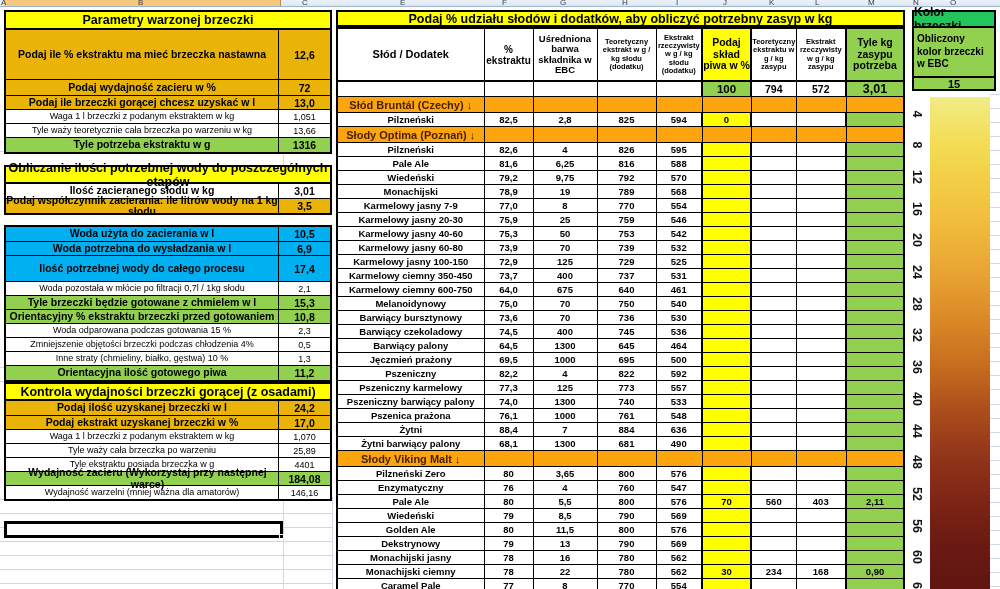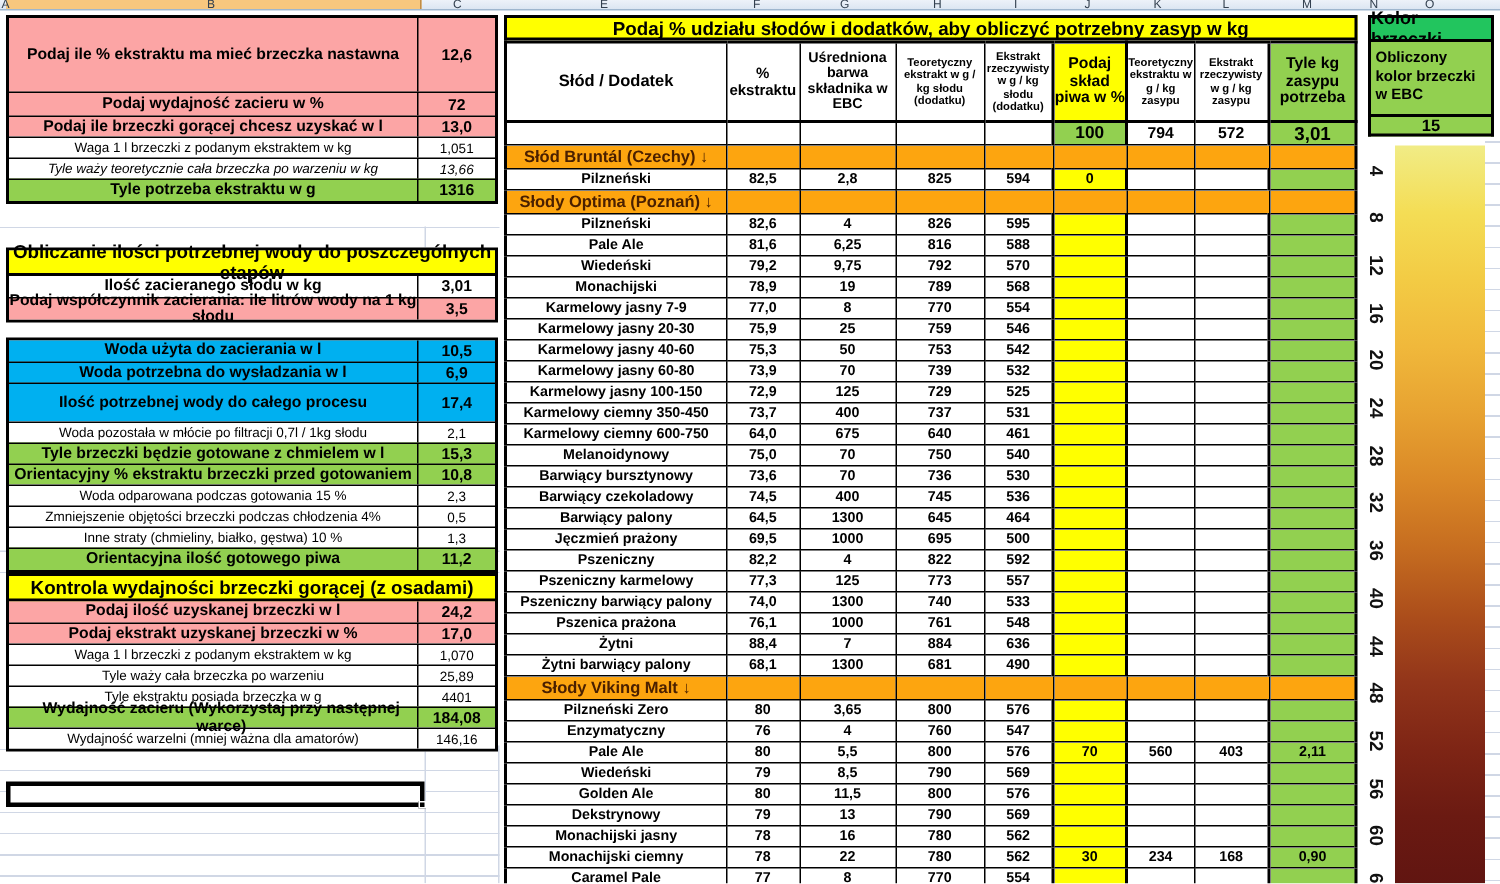--- a/index.html
+++ b/index.html
@@ -18,21 +18,21 @@
   .vline { position:absolute; width:1px; background:#D0D7E5; }
 
   
   .lbox { position:absolute; left:4px; width:328px; border:2px solid #000; background:#fff; }
   .ltitle { background:#FFFF00; font-weight:bold; font-size:12.5px; text-align:center; border-bottom:2px solid #000;
     display:flex; align-items:center; justify-content:center; }
   .lrow { display:flex; border-top:1px solid #000; align-items:stretch; }
   .lrow:first-child, .ltitle + .lrow { border-top:none; }
   .lbl { flex:1; display:flex; align-items:center; justify-content:center; text-align:center; line-height:1.05; }
   .lval { width:52px; border-left:1px solid #000; display:flex; align-items:center; justify-content:center; }
-  .k-input { background:#fca5a5; font-weight:bold; font-size:10.5px; }
+  .k-input { background:#eab308; font-weight:bold; font-size:10.5px; }
   .k-info  { background:#FFFFFF; font-weight:normal; font-size:9px; }
   .k-result{ background:#92D050; font-weight:bold; font-size:10.5px; }
   .k-water { background:#00B0F0; font-weight:bold; font-size:10.5px; }
   .k-bold  { background:#FFFFFF; font-weight:bold; font-size:10.5px; }
 
   
   #selbox { position:absolute; left:4px; top:521px; width:279px; height:17px; background:#fff; border:3px solid #000; }
   #selbox .handle { position:absolute; right:-4px; bottom:-4px; width:5px; height:5px; background:#000; border:1px solid #fff; }
 
   
@@ -105,37 +105,38 @@
   <div class="hgrid" style="left:0;top:367px;width:333px;height:15px;"></div>
   <div class="hgrid" style="left:0;top:499px;width:333px;height:90px;"></div>
   <div class="hgrid" style="left:990px;top:94px;width:10px;height:495px;"></div>
   <div class="vline" style="left:283px;top:497px;height:92px;"></div>
   <div class="vline" style="left:332px;top:497px;height:92px;"></div>
   <div class="vline" style="left:283px;top:151px;height:14px;"></div>
   <div class="vline" style="left:283px;top:367px;height:15px;"></div>
 
   <div id="left-panel">
       <div class="lbox" style="top: 10px;">
+        <div class="ltitle" style="height: 18px;">Parametry warzonej brzeczki</div>
         <div class="lrow k-input" style="height: 49px;">
           <span class="lbl">Podaj ile % ekstraktu ma mieć brzeczka nastawna</span>
           <span class="lval">12,6</span>
         </div>
         <div class="lrow k-input" style="height: 16px;">
           <span class="lbl">Podaj wydajność zacieru w %</span>
           <span class="lval">72</span>
         </div>
         <div class="lrow k-input" style="height: 14px;">
           <span class="lbl">Podaj ile brzeczki gorącej chcesz uzyskać w l</span>
           <span class="lval">13,0</span>
         </div>
         <div class="lrow k-info" style="height: 14px;">
           <span class="lbl">Waga 1 l brzeczki z podanym ekstraktem w kg</span>
           <span class="lval">1,051</span>
         </div>
-        <div class="lrow k-info" style="height: 14px; font-style: italic;">
+        <div class="lrow k-info" style="height: 14px;">
           <span class="lbl">Tyle waży teoretycznie cała brzeczka po warzeniu w kg</span>
           <span class="lval">13,66</span>
         </div>
         <div class="lrow k-result" style="height: 15px;">
           <span class="lbl">Tyle potrzeba ekstraktu w g</span>
           <span class="lval">1316</span>
         </div>
       </div>
       <div class="lbox" style="top: 165px;">
         <div class="ltitle" style="height: 17px;">Obliczanie ilości potrzebnej wody do poszczególnych etapów</div>

